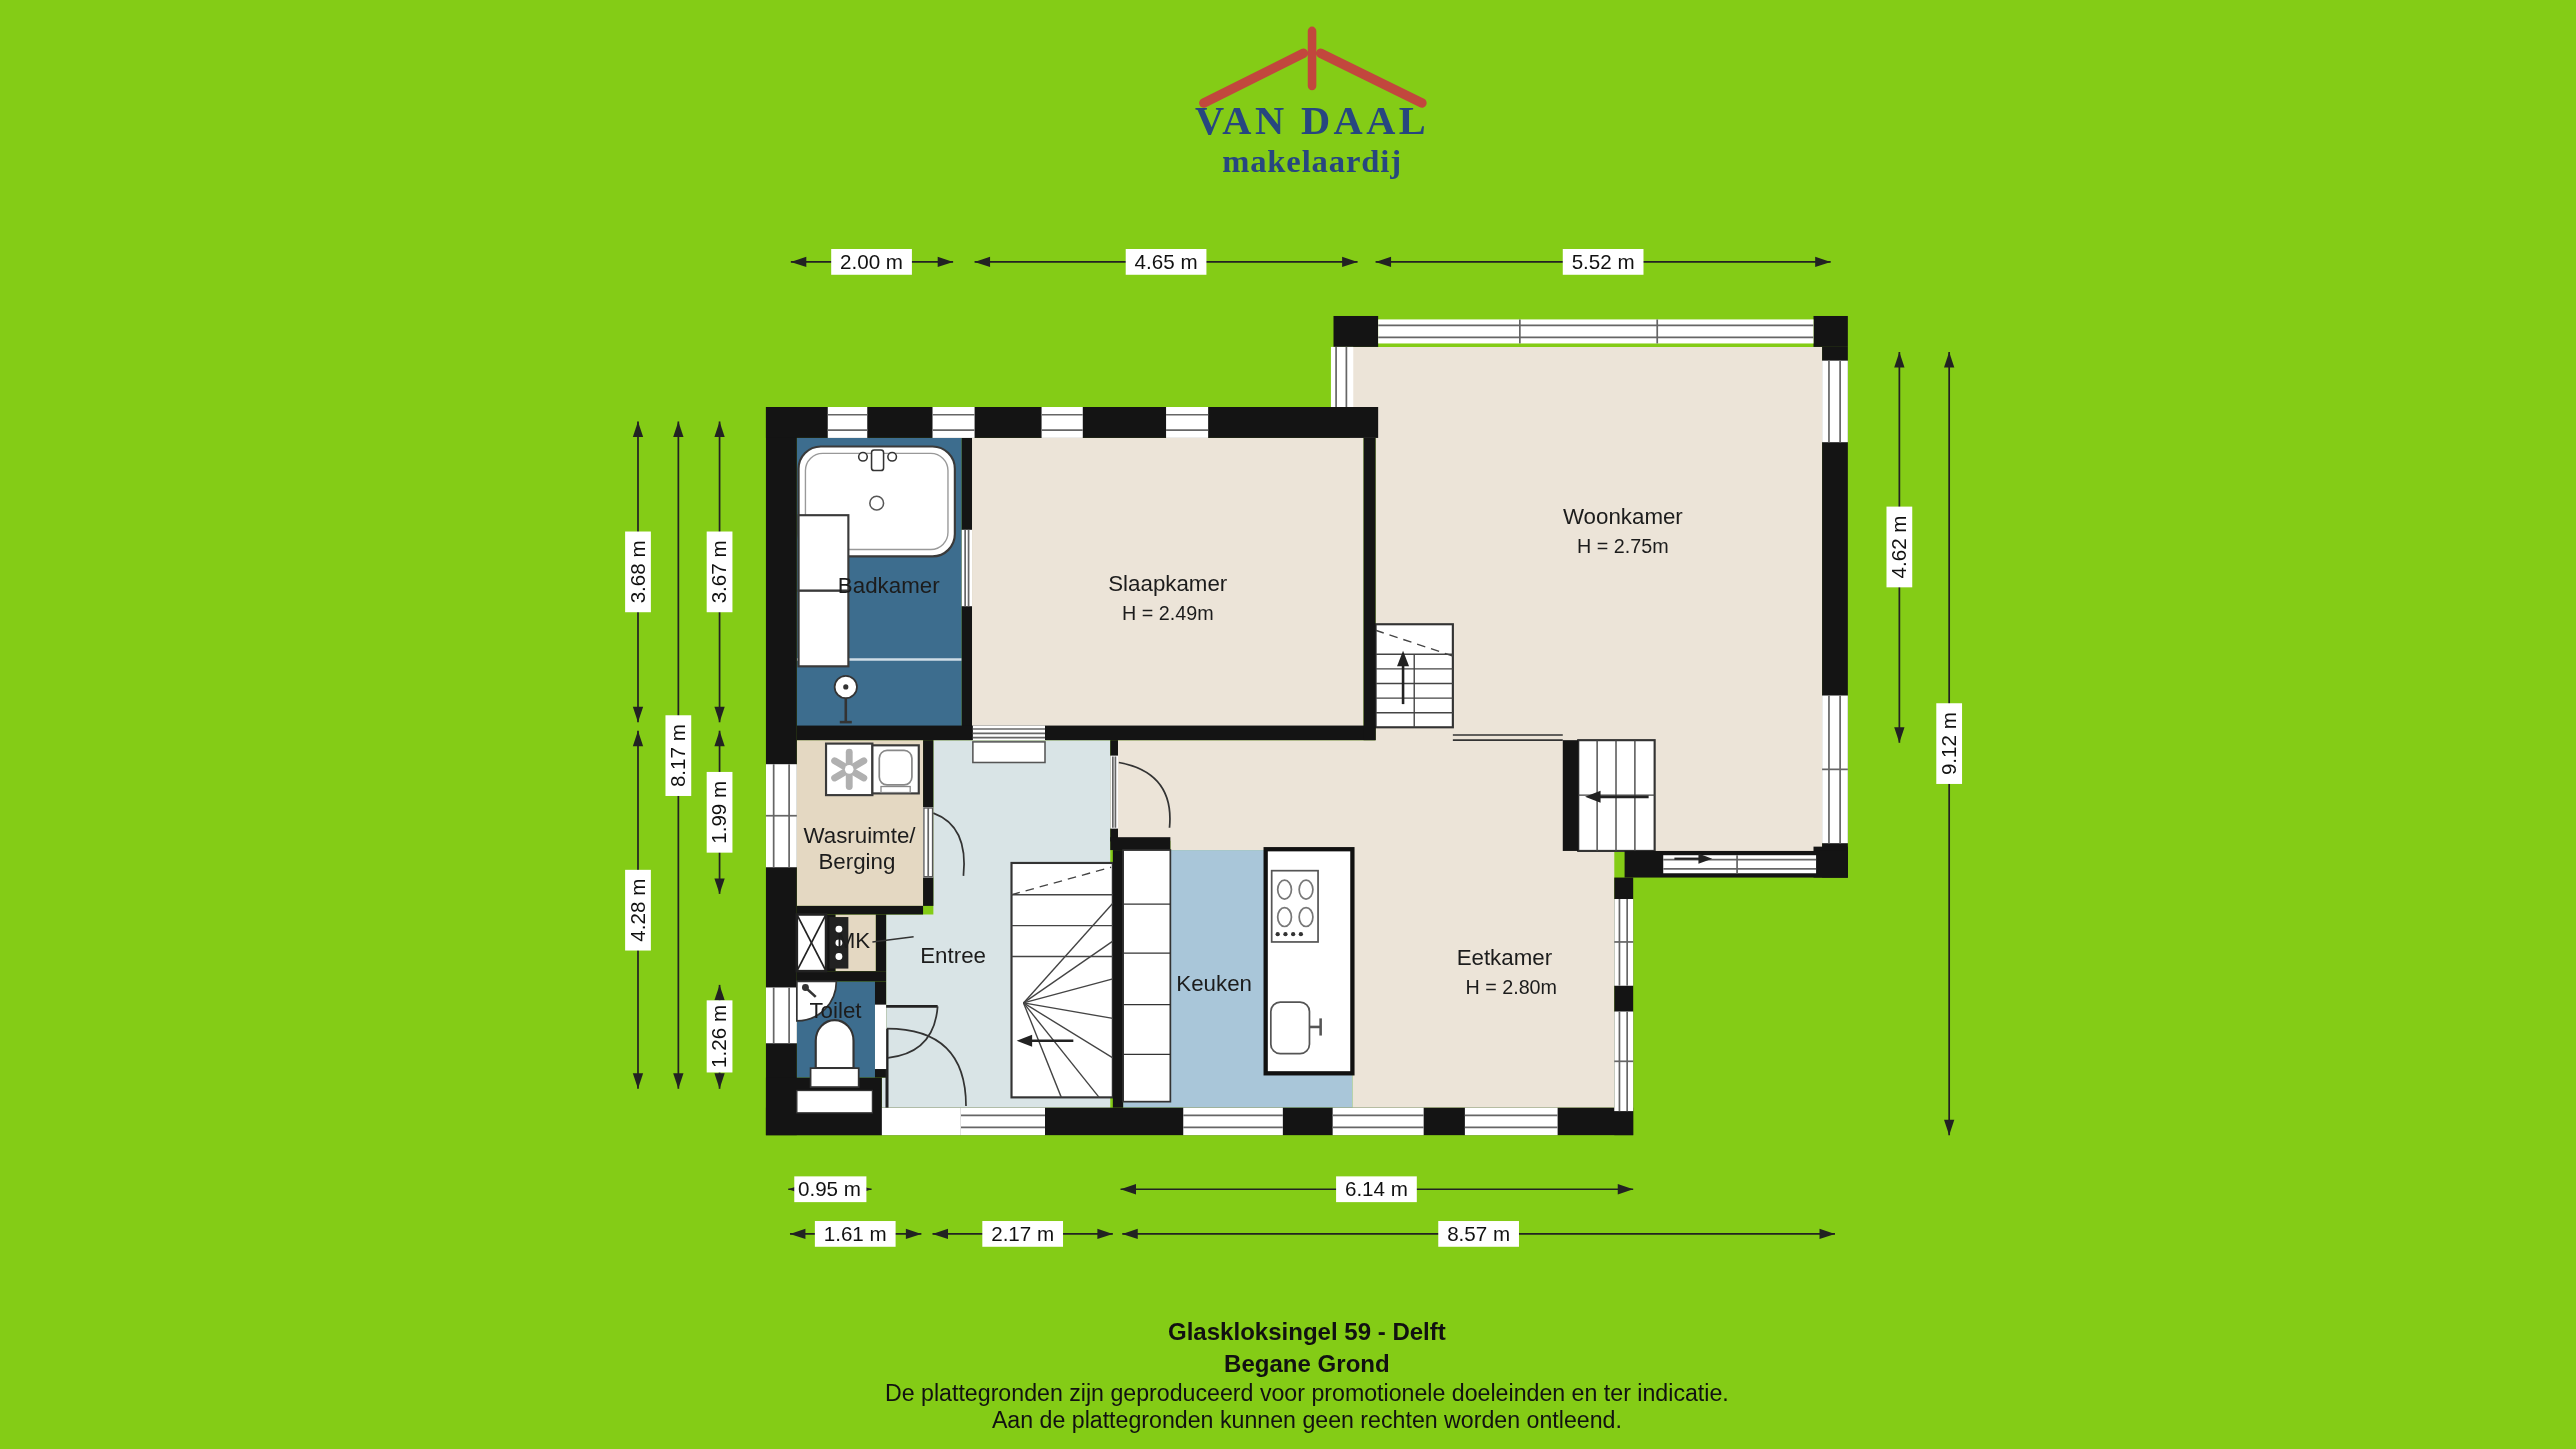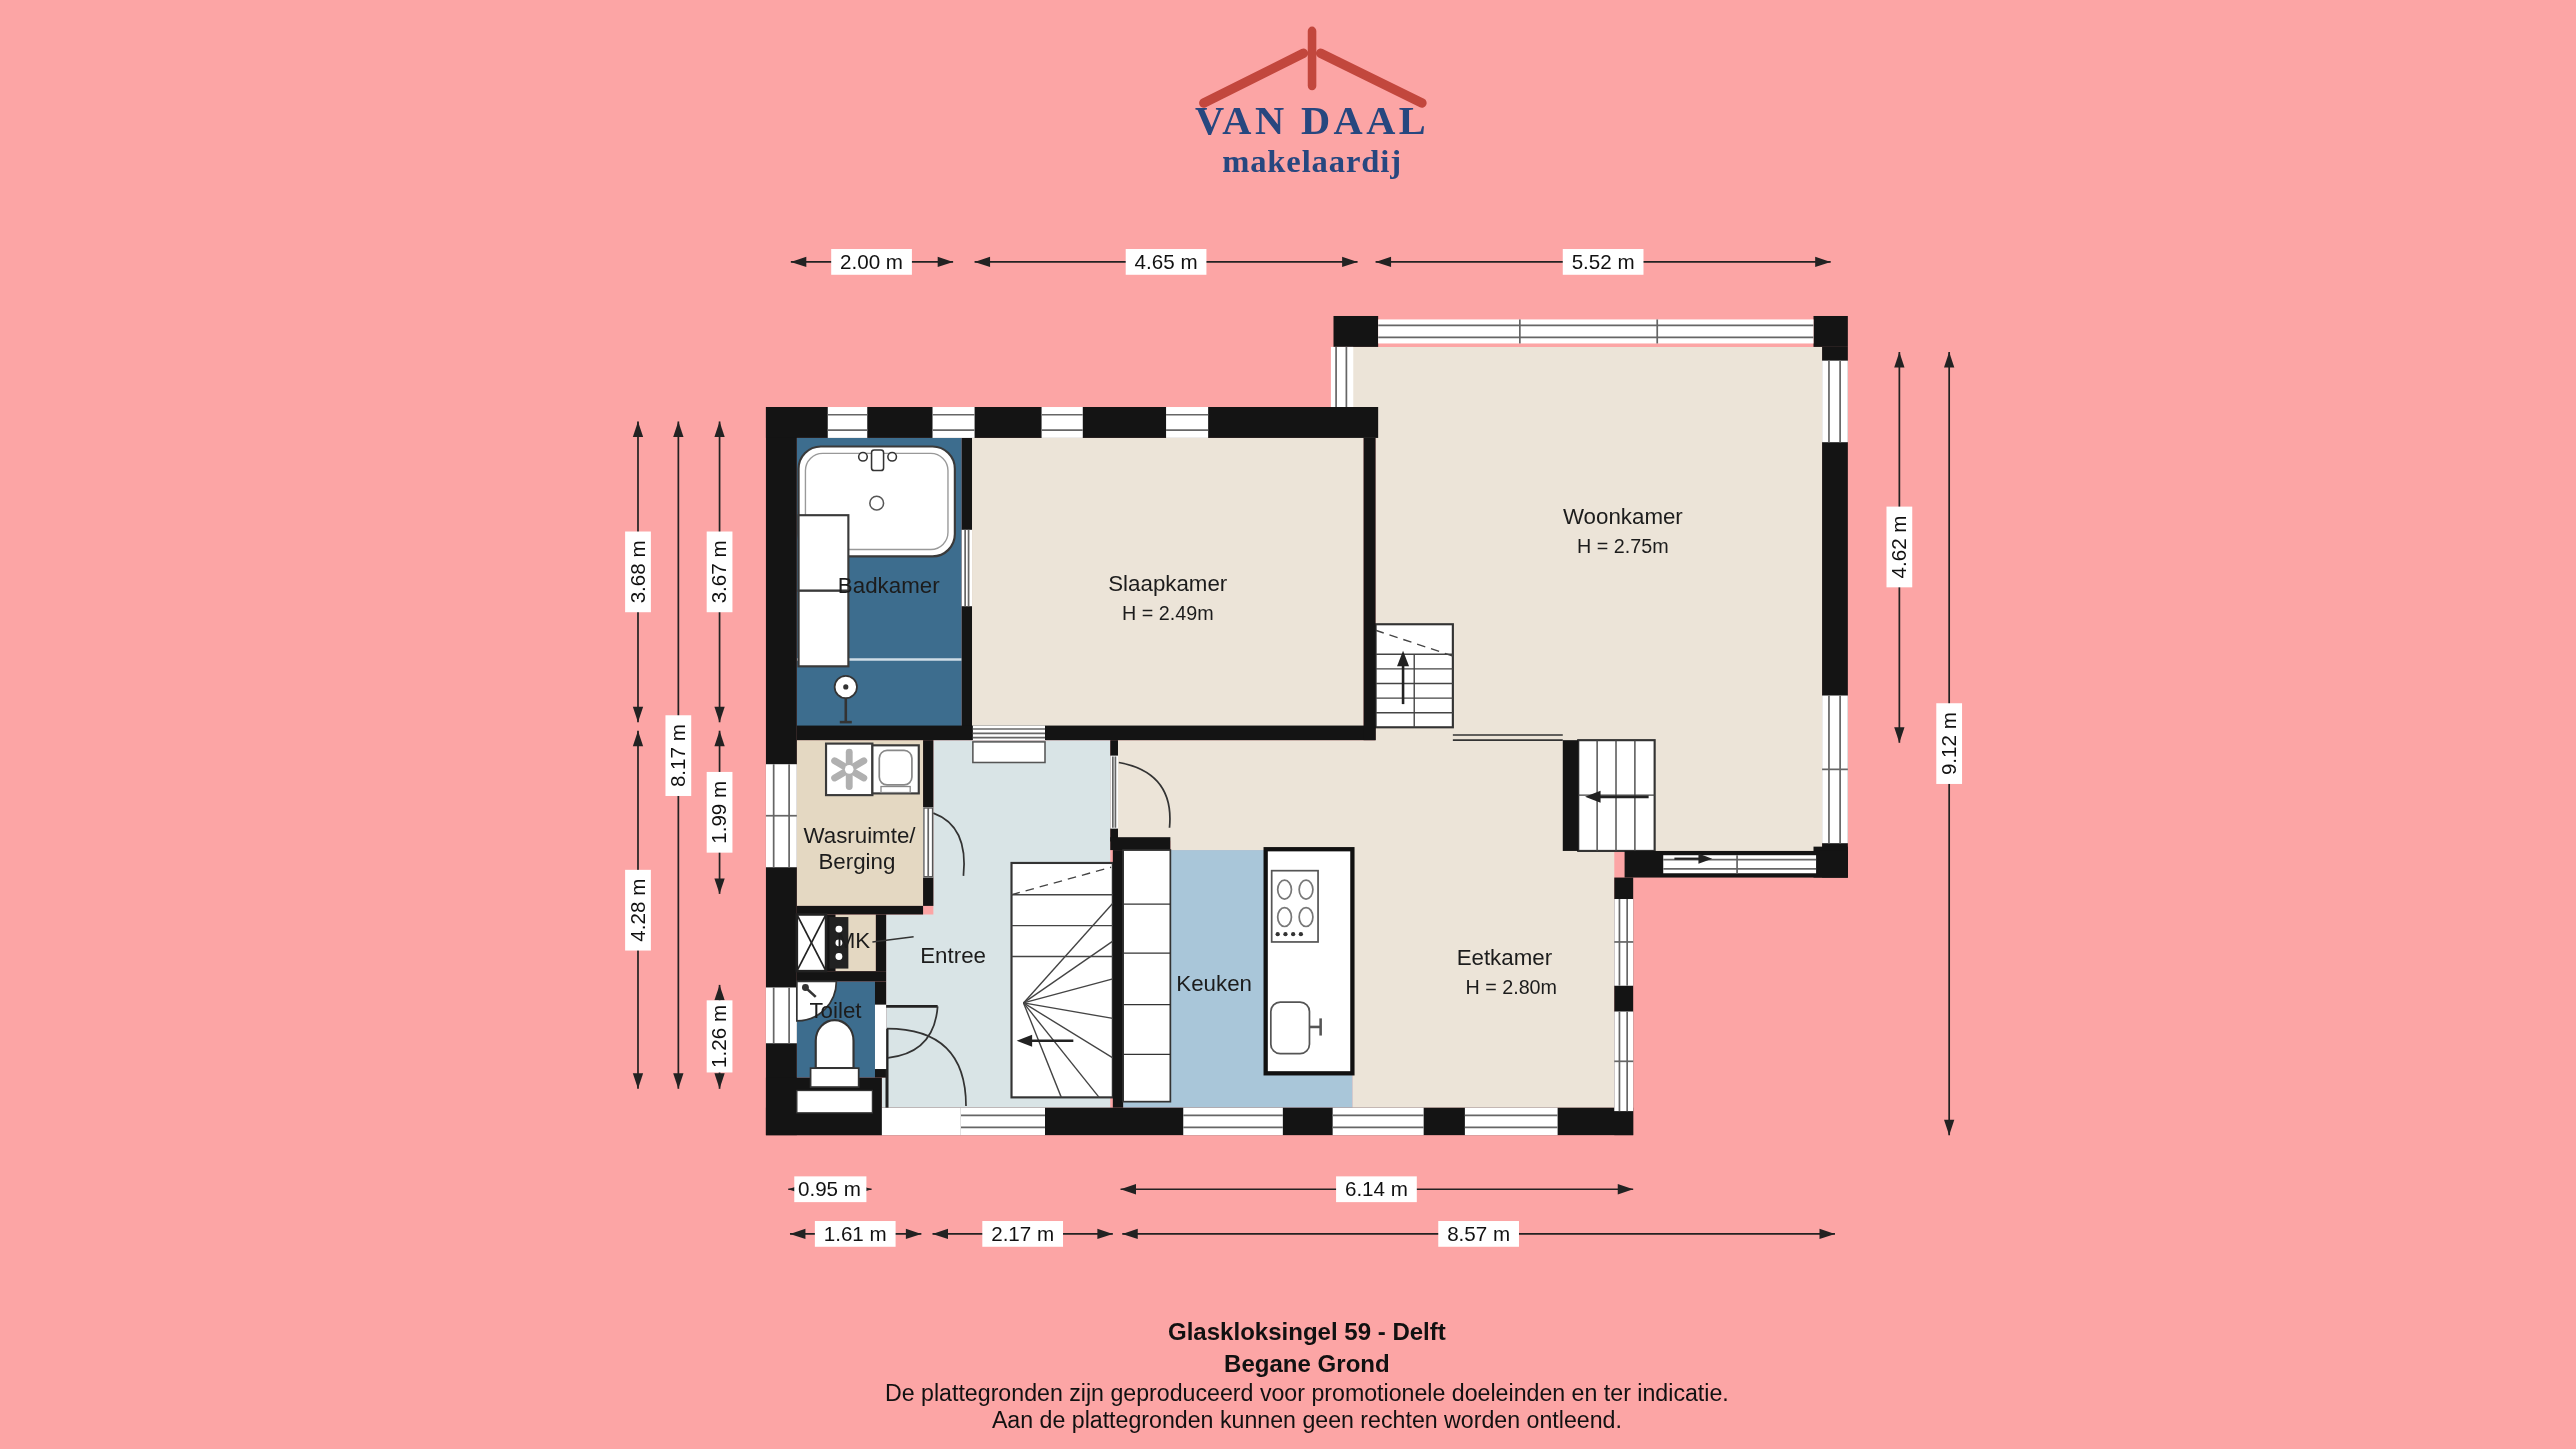--- a/index.html
+++ b/index.html
@@ -1,16 +1,16 @@
 <!DOCTYPE html>
 <html style="font-size:13.7px"><head>
 <meta charset="utf-8">
 <style>
   html,body{margin:0;padding:0;background:#ffffff;}
-  .page{width:100%;max-width:2576px;margin:0 auto;background:#fca5a5;}
+  .page{width:100%;max-width:2576px;margin:0 auto;background:#84cc16;}
   svg{display:block;width:100%;height:auto;}
   .t-serif{font-family:"Liberation Serif",serif;font-weight:bold;}
   .room-label{font-family:"Liberation Sans",sans-serif;font-size:26px;fill:#1c1c1c;}
   .room-sub{font-family:"Liberation Sans",sans-serif;font-size:23px;fill:#1c1c1c;}
   .dim-text{font-family:"Liberation Sans",sans-serif;font-size:24px;fill:#111;}
   .dim-line{stroke:#222;stroke-width:2;}
   .dim-head{fill:#222;}
   .dim-bg{fill:#ffffff;}
   .wall{fill:#141414;}
   .win{fill:#ffffff;}

